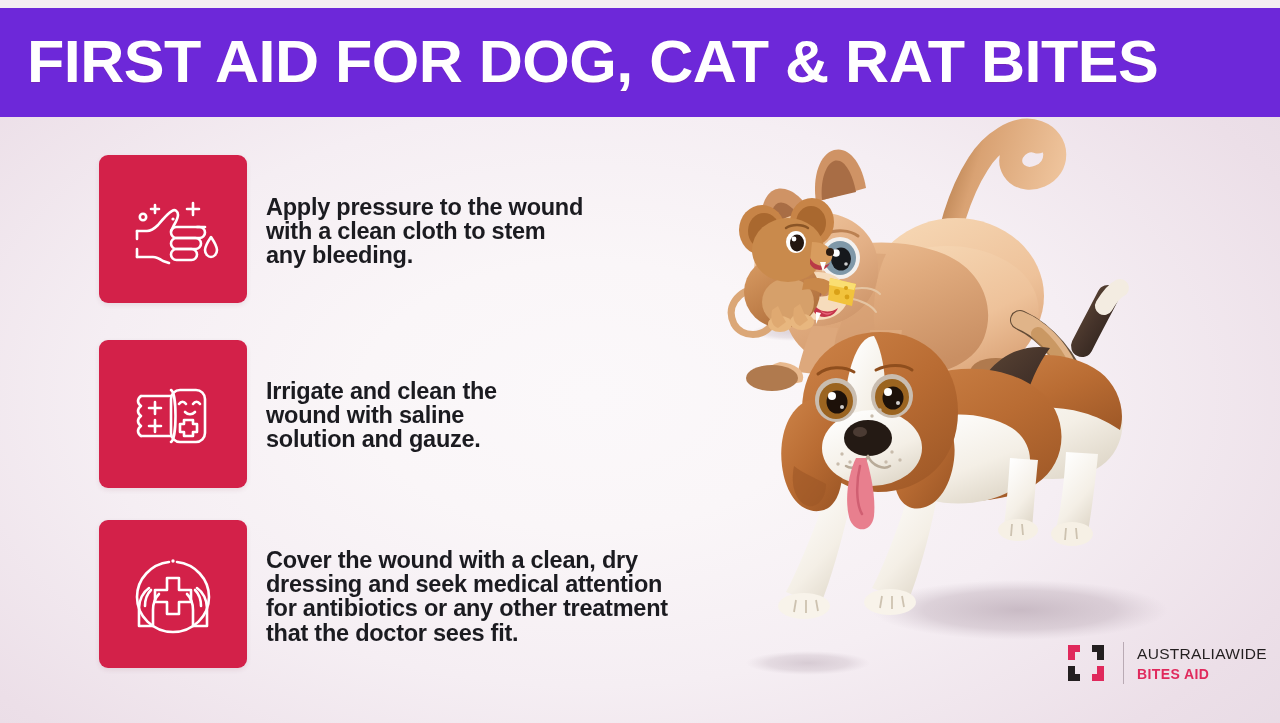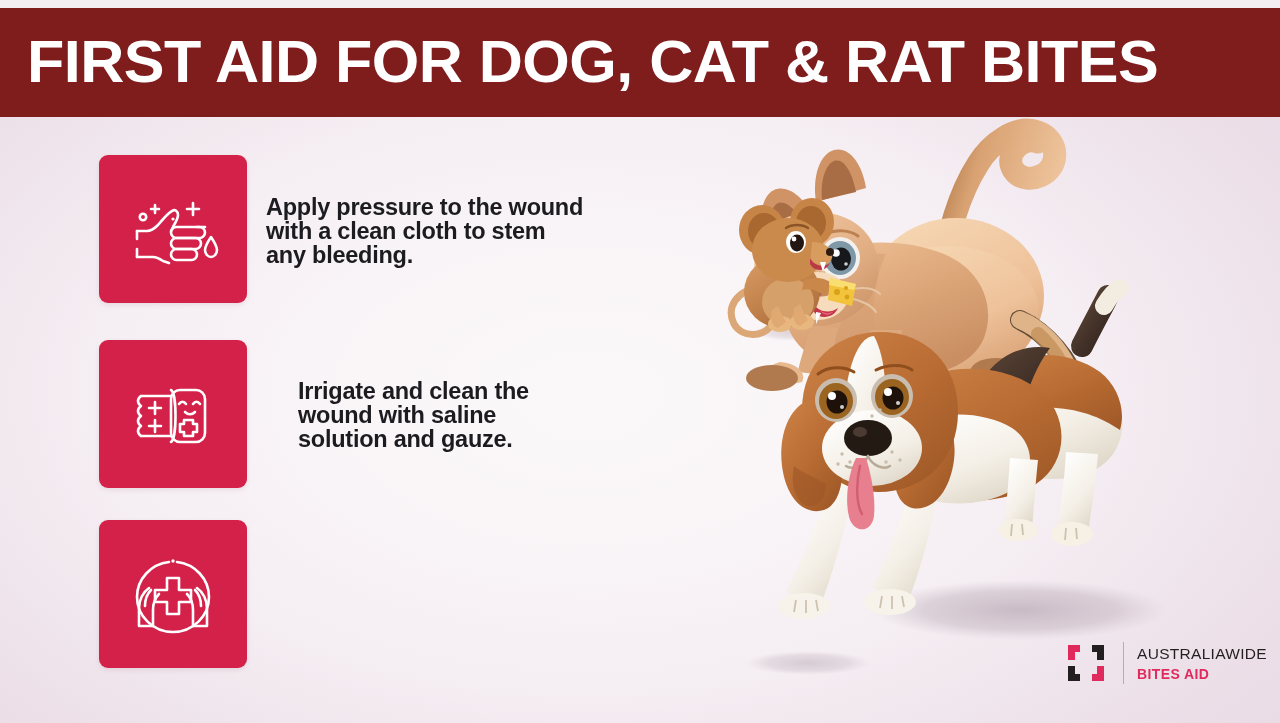--- a/index.html
+++ b/index.html
@@ -38,21 +38,21 @@
     left: 0; top: 0;
     width: 1280px; height: 8px;
     background: #f4eef2;
   }
 
   
   .header {
     position: absolute;
     left: 0; top: 8px;
     width: 1280px; height: 109px;
-    background: #7f1d1d;
+    background: #6d28d9;
     display: flex;
     align-items: center;
   }
   .header-title {
     color: #ffffff;
     font-size: 59px;
     line-height: 1;
     font-weight: 700;
     letter-spacing: -0.5px;
     padding-left: 26px;
@@ -67,21 +67,21 @@
     position: absolute;
     left: 99px; top: 155px;
     width: 680px;
   }
   .step {
     position: absolute;
     display: flex;
     align-items: flex-start;
   }
   .step-1 { top: 0; }
-  .step-2 { top: 185px; gap: 32px; }
+  .step-2 { top: 185px; }
   .step-3 { top: 365px; }
 
   .icon-tile {
     width: 148px; height: 148px;
     background: #d32149;
     border-radius: 9px;
     flex: 0 0 148px;
     display: flex;
     align-items: center;
     justify-content: center;
@@ -505,20 +505,24 @@
             <path d="M40 30 L52 30 L52 42 L64 42 L64 54 L52 54 L52 66 L40 66 L40 54 L28 54 L28 42 L40 42 Z"></path>
 
             <path d="M22 40 C16 44 12 52 12 60 L12 78 L26 78 L26 62 C26 56 28 50 32 46"></path>
             <path d="M18 58 C18 52 20 46 24 42"></path>
 
             <path d="M70 40 C76 44 80 52 80 60 L80 78 L66 78 L66 62 C66 56 64 50 60 46"></path>
             <path d="M74 58 C74 52 72 46 68 42"></path>
           </svg>
         </span>
       </div>
+      <div class="step-text">Cover the wound with a clean, dry
+dressing and seek medical attention
+for antibiotics or any other treatment
+that  the doctor sees fit.</div>
     </div>
   </div>
 
   <div class="logo">
     <span class="logo-mark">
       <svg width="46" height="46" viewBox="0 0 46 46">
 
         <path d="M5 5 L17 5 L17 12 L12 12 L12 20 L5 20 Z" fill="#e0295c"></path>
 
         <path d="M41 5 L29 5 L29 12 L34 12 L34 20 L41 20 Z" fill="#231f20"></path>

